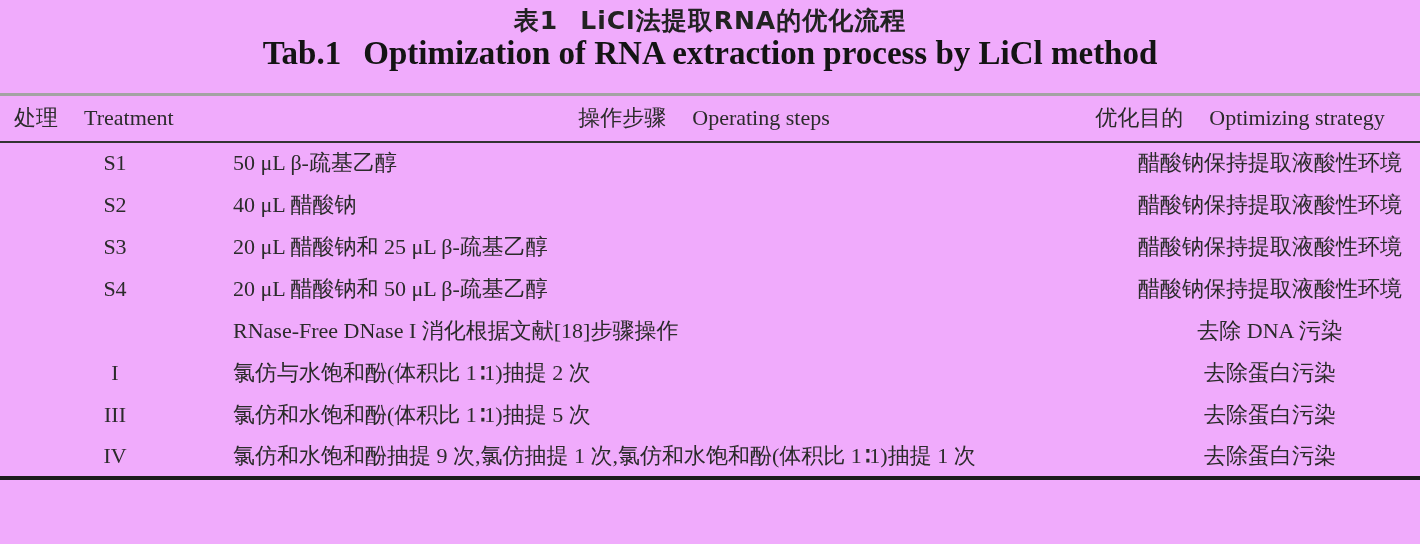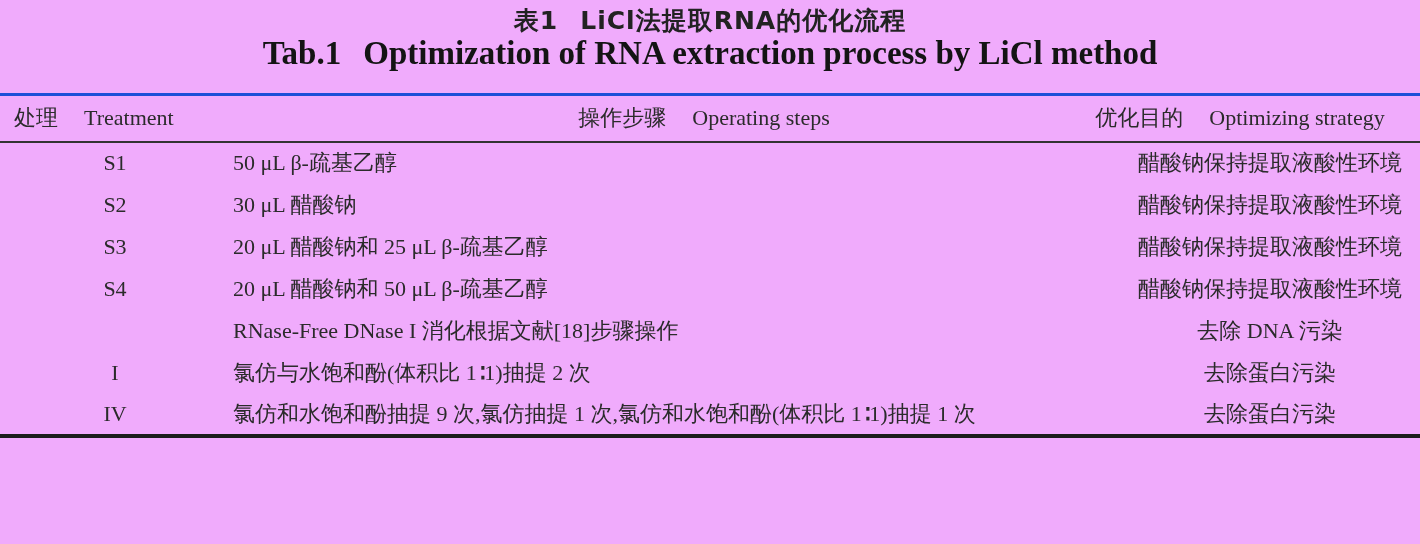--- a/index.html
+++ b/index.html
@@ -29,21 +29,21 @@
     line-height: 34px;
     color: #141414;
     font-family: "Liberation Serif", serif;
   }
   .tno { display: inline-block; margin-right: 22px; }
   table.main {
     width: 1420px;
     margin-top: 23px;
     border-collapse: collapse;
     table-layout: fixed;
-    border-top: 3px solid #1d4ed8;
+    border-top: 3px solid #a3a3a3;
     border-bottom: 4px solid #1c1c1c;
     padding-left: 48px;
   }
   thead tr { height: 47px; border-bottom: 2px solid #333; }
   tbody tr { height: 42px; }
   th, td {
     font-weight: normal;
     font-size: 22px;
     padding: 0;
     vertical-align: middle;
@@ -91,21 +91,21 @@
       </tr>
     </thead>
     <tbody>
         <tr>
           <td class="c1">S1</td>
           <td class="c2">50 μL β-疏基乙醇</td>
           <td class="c3">醋酸钠保持提取液酸性环境</td>
         </tr>
         <tr>
           <td class="c1">S2</td>
-          <td class="c2">30 μL 醋酸钠</td>
+          <td class="c2">40 μL 醋酸钠</td>
           <td class="c3">醋酸钠保持提取液酸性环境</td>
         </tr>
         <tr>
           <td class="c1">S3</td>
           <td class="c2">20 μL 醋酸钠和 25 μL β-疏基乙醇</td>
           <td class="c3">醋酸钠保持提取液酸性环境</td>
         </tr>
         <tr>
           <td class="c1">S4</td>
           <td class="c2">20 μL 醋酸钠和 50 μL β-疏基乙醇</td>
@@ -115,20 +115,25 @@
           <td class="c1"></td>
           <td class="c2">RNase-Free DNase I 消化根据文献[18]步骤操作</td>
           <td class="c3">去除 DNA 污染</td>
         </tr>
         <tr>
           <td class="c1">I</td>
           <td class="c2">氯仿与水饱和酚(体积比 1∶1)抽提 2 次</td>
           <td class="c3">去除蛋白污染</td>
         </tr>
         <tr>
+          <td class="c1">III</td>
+          <td class="c2">氯仿和水饱和酚(体积比 1∶1)抽提 5 次</td>
+          <td class="c3">去除蛋白污染</td>
+        </tr>
+        <tr>
           <td class="c1">IV</td>
           <td class="c2">氯仿和水饱和酚抽提 9 次,氯仿抽提 1 次,氯仿和水饱和酚(体积比 1∶1)抽提 1 次</td>
           <td class="c3">去除蛋白污染</td>
         </tr>
       </tbody>
   </table>
 
 </div>
 
 </body></html>

